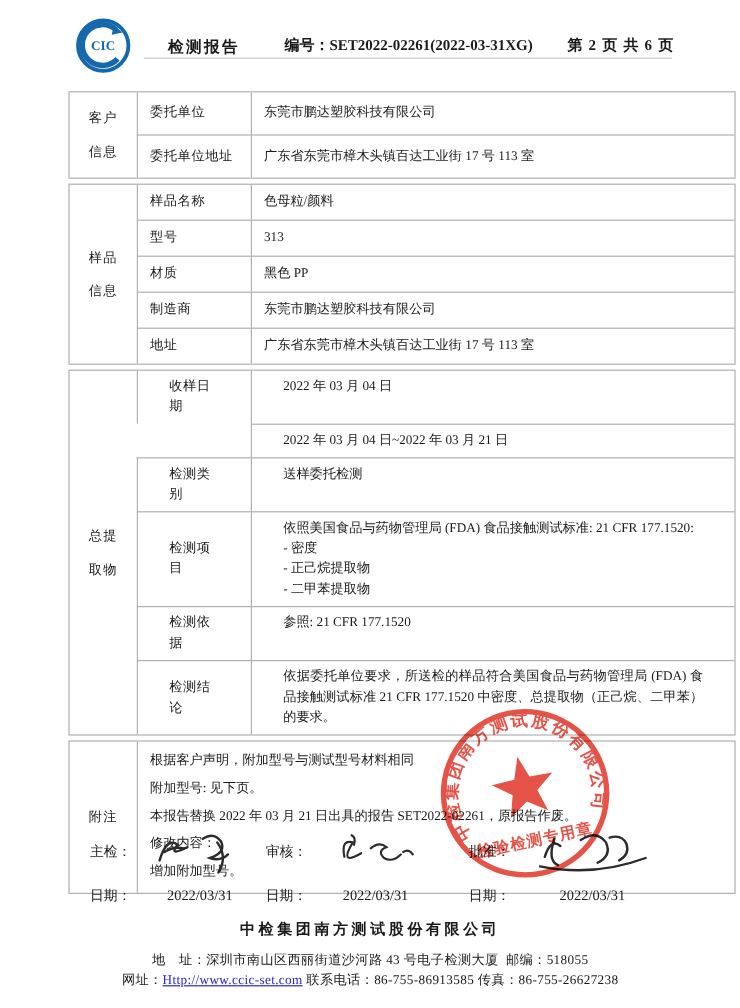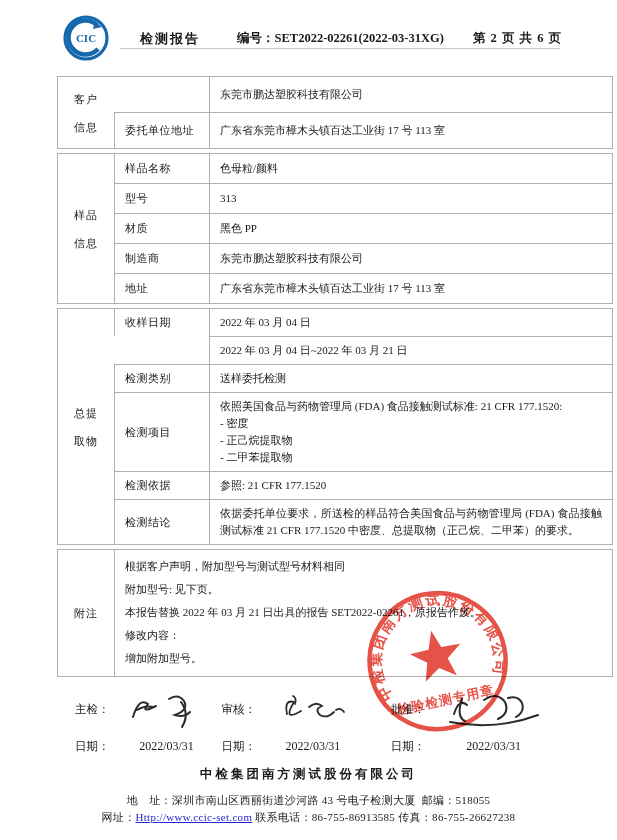--- a/index.html
+++ b/index.html
@@ -19,21 +19,21 @@
   .hdr-no { position:absolute; left:237px; top:30px; font-weight:bold; font-size:12.5px; }
   .hdr-page { position:absolute; right:55px; top:30px; font-weight:bold; font-size:12.5px; letter-spacing:1px; }
 
   
   .tables { position:absolute; left:57px; top:76px; width:556px; }
   .sec { display:grid; border:1px solid #b0b0b0; margin-bottom:4px; background:#fff; }
   .sec-3col { grid-template-columns:56px 95px 1fr; }
   .sec-2col { grid-template-columns:56px 1fr; }
   .sec-title { grid-column:1; display:flex; align-items:center; justify-content:center; text-align:center; }
   .sec-title span { display:inline-block; width:2.3em; line-height:28px; letter-spacing:1px; }
-  .cell { border-left:1px solid #b0b0b0; padding:5px 10px; line-height:17px; }
+  .cell { border-left:1px solid #b0b0b0; padding:5px 26px; line-height:17px; }
   .bt { border-top:1px solid #b0b0b0; }
   .lab { display:flex; align-items:center; letter-spacing:0.5px; }
   .ml { white-space:pre-line; }
   .just { text-align:justify; }
   .sec1 .cell { padding:9px 10px; }
   .sec2 .cell { padding:6px 10px; }
   .sec4 .cell { line-height:23px; padding:5px 10px 6px; }
   .row1{grid-row:1} .row2{grid-row:2} .row3{grid-row:3} .row4{grid-row:4} .row5{grid-row:5} .row6{grid-row:6}
   .c2{grid-column:2} .c3{grid-column:3}
 
@@ -78,20 +78,21 @@
     <div class="hdr-no"><span>编号：</span><span>SET2022-02261(2022-03-31XG)</span></div>
     <div class="hdr-page">第 2 页 共 6 页</div>
   </div>
 
   <div class="tables">
 
     <div class="sec sec-3col sec1">
       <div class="sec-title" style="grid-row:1 / span 2">
           <span>客户信息</span>
         </div>
+      <div class="cell lab c2 row1">委托单位</div>
       <div class="cell c3 row1">东莞市鹏达塑胶科技有限公司</div>
       <div class="cell lab bt c2 row2">委托单位地址</div>
       <div class="cell bt c3 row2">广东省东莞市樟木头镇百达工业街 17 号 113 室</div>
     </div>
 
     <div class="sec sec-3col sec2">
       <div class="sec-title" style="grid-row:1 / span 5">
           <span>样品信息</span>
         </div>
       <div class="cell lab c2 row1">样品名称</div>

